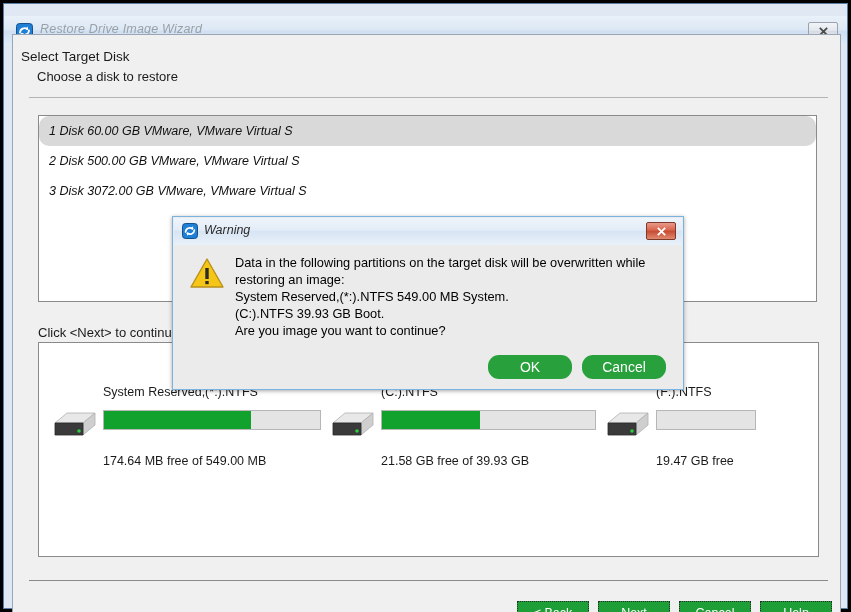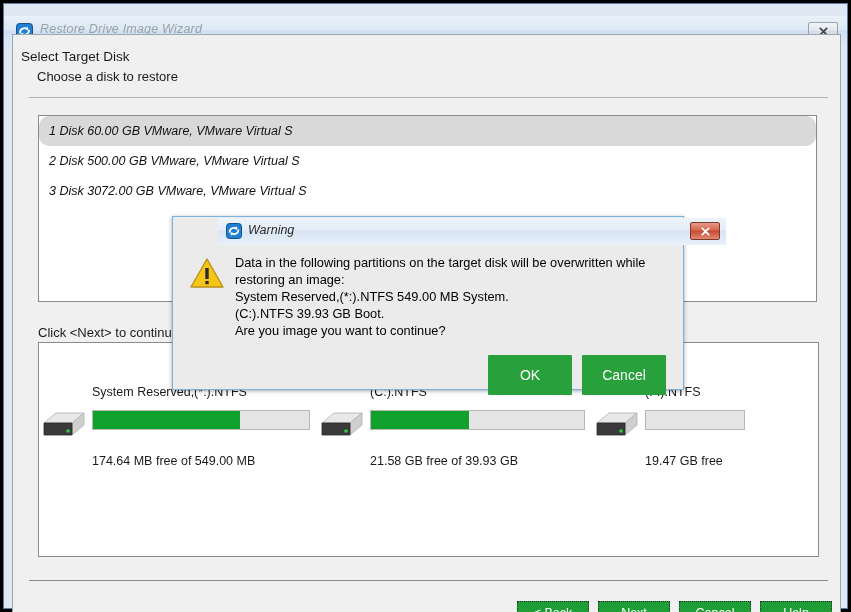--- a/index.html
+++ b/index.html
@@ -131,21 +131,21 @@
     border: 1px solid #8a8a8a;
     box-sizing: border-box;
     overflow: hidden;
   }
   .part-strip {
     position: absolute;
     left: 0; top: 0;
     display: flex;
     align-items: flex-start;
     padding-top: 42px;
-    padding-left: 1px;
+    padding-left: 12px;
   }
   .part-item {
     display: flex;
     align-items: flex-start;
     margin-right: 8px;
   }
   .part-icon {
     width: 48px; height: 42px;
     flex: 0 0 48px;
     margin-top: 12px;
@@ -211,21 +211,20 @@
     background: #ebebeb;
     border: 1px solid #7ab2e0;
     box-sizing: border-box;
     box-shadow: 0 1px 4px rgba(0,0,0,0.35);
   }
   .dlg-titlebar {
     position: absolute;
     left: 1px; top: 1px;
     width: 508px; height: 27px;
     background: linear-gradient(to bottom, #eef4fb 0%, #e3ecf7 45%, #d7e4f3 50%, #e9f1fa 100%);
-    margin-left: 44px;
   }
   .dlg-icon {
     position: absolute;
     left: 8px; top: 5px;
     width: 16px; height: 16px;
   }
   .dlg-title {
     position: absolute;
     left: 30px; top: 5px;
     font-size: 12.5px;
@@ -259,24 +258,24 @@
   }
   .dlg-text div { white-space: nowrap; }
   .dlg-text .wrap { white-space: normal; }
   .dlg-buttons {
     position: absolute;
     left: 315px; top: 138px;
     display: flex;
     gap: 10px;
   }
   .dlg-btn {
-    width: 84px; height: 40px;
+    width: 84px; height: 24px;
     background: #28a03c;
     border: none;
-    border-radius: 1px;
+    border-radius: 11px;
     color: #ffffff;
     font-size: 14px;
     font-family: "Liberation Sans", sans-serif;
     display: flex; align-items: center; justify-content: center;
     cursor: pointer;
   }
 </style>
 </head>
 <body>
 

